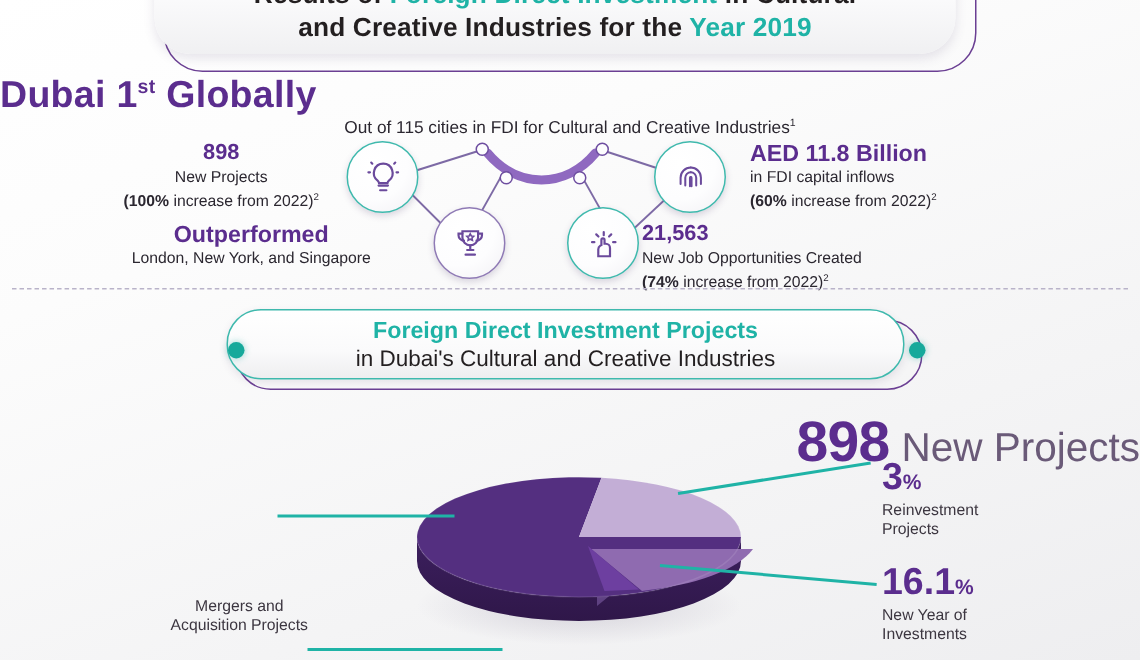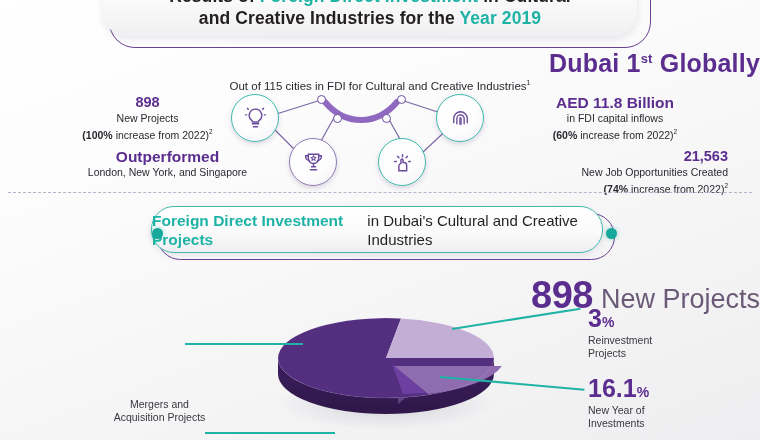--- a/index.html
+++ b/index.html
@@ -49,21 +49,21 @@
   }
   .dot-teal {
     position: absolute; width: 11px; height: 11px;
     border-radius: 50%; background: #16a99b;
     box-shadow: 0 0 5px rgba(22,169,155,.45);
   }
 
   
   .dubai-title {
     position: absolute; left: 0; top: 49px; width: 760px;
-    text-align: right;
+    text-align: left;
     font-size: 25px; font-weight: 700; letter-spacing: .2px;
   }
   .dubai-title sup { font-size: 13px; vertical-align: super; }
   .dubai-sub {
     position: absolute; left: 0; top: 79px; width: 760px;
     text-align: center; font-size: 11.5px; color: #2b2730;
   }
   .dubai-sub b { font-weight: 400; }
   .dubai-sub sup { font-size: 7px; vertical-align: super; }
 
@@ -85,43 +85,43 @@
 
   
   .stat { position: absolute; }
   .stat .big  { font-size: 14.5px; font-weight: 700; line-height: 17px; }
   .stat .mid  { font-size: 10.5px; line-height: 14px; color: #2b2730; }
   .stat .mid b { font-weight: 700; }
   .stat .mid sup { font-size: 6.5px; vertical-align: super; }
 
   #stat-new-projects { left: 40px;  top: 94px;  width: 215px; text-align: center; }
   #stat-outperformed { left: 60px;  top: 148px; width: 215px; text-align: center; }
-  #stat-aed          { left: 500px; top: 94px;  width: 230px; text-align: center; }
-  #stat-jobs         { left: 473px; top: 148px; width: 255px; text-align: right; }
+  #stat-aed          { left: 500px; top: 94px;  width: 230px; }
+  #stat-jobs         { left: 428px; top: 148px; width: 255px; text-align: left; }
   #stat-aed .big, #stat-outperformed .big { font-size: 15.5px; }
   #stat-outperformed .big { color: #5b2d8e; }
 
   
   .divider {
     position: absolute; left: 8px; top: 192px; width: 744px; height: 0;
     border-top: 1.6px dashed #b9b3c9;
   }
 
   
   .sec2-wrap { position: absolute; left: 151px; top: 206px; width: 470px; height: 54px; }
   .sec2-outline {
     position: absolute; left: 6px; top: 7px; width: 458px; height: 47px;
     border: 1.5px solid #6b3f93; border-radius: 24px;
   }
   .sec2-card {
     position: absolute; left: 0; top: 0; width: 452px; height: 47px;
     border-radius: 23px; border: 1.4px solid #3fb9ad;
     background: linear-gradient(180deg, #ffffff 0%, #fafafb 60%, #eeeef0 100%);
     box-shadow: 0 2px 6px rgba(80,60,110,.12);
-    display: flex; align-items: center; justify-content: center;
+    display: flex; flex-direction: column; align-items: center; justify-content: center;
   }
   .sec2-l1 { font-size: 15.5px; font-weight: 700; line-height: 19px; }
   .sec2-l2 { font-size: 15px; line-height: 19px; color: #231f20; }
   .sec2-dot-l { left: 1px;  top: 22px; }
   .sec2-dot-r { left: 455px; top: 22px; }
 
   
   .proj-title {
     position: absolute; left: 0; top: 274px; width: 760px; text-align: right;
     white-space: nowrap;

